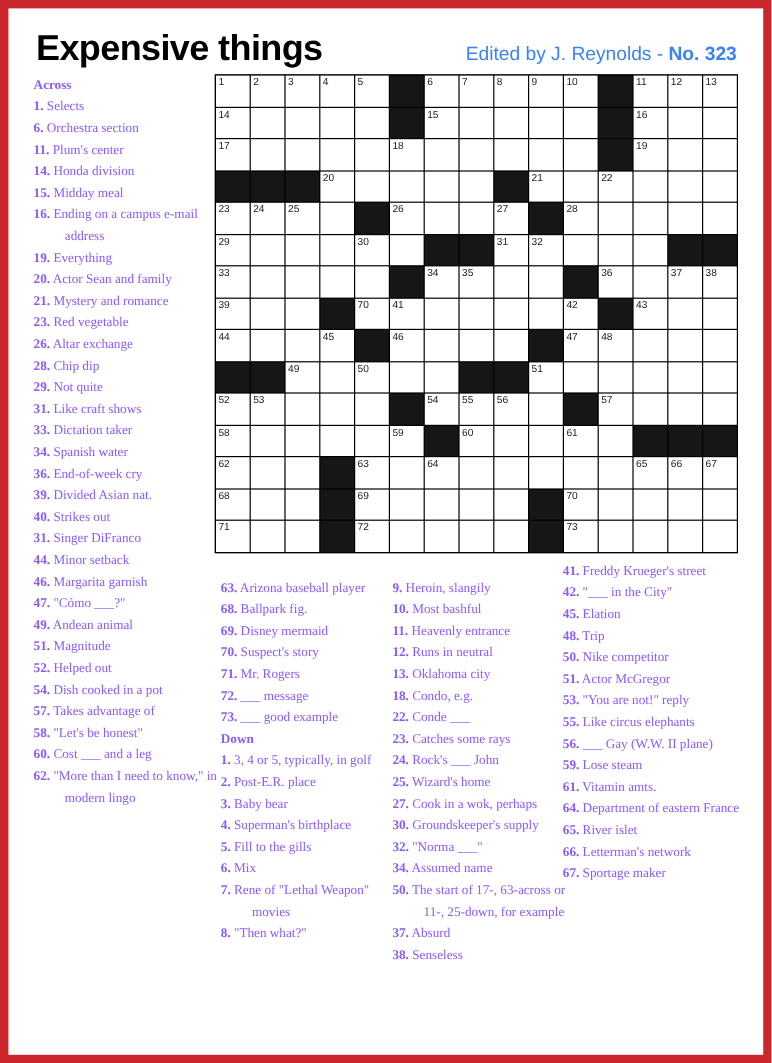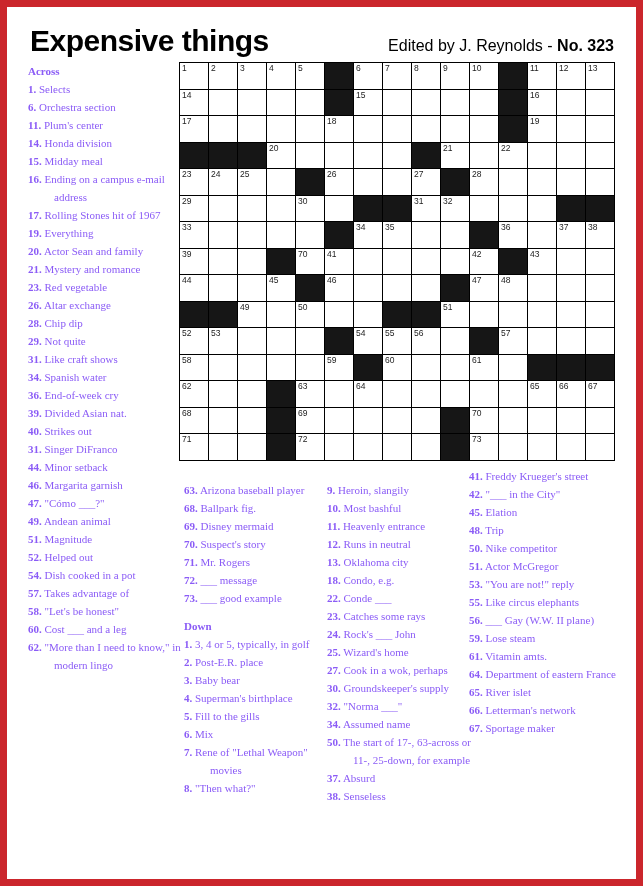--- a/index.html
+++ b/index.html
@@ -12,21 +12,21 @@
   }
   
   .title {
     position:absolute; left:23px; top:17px;
     font-family:"Liberation Sans", sans-serif;
     font-weight:bold; font-size:30px; letter-spacing:-0.5px; color:#000;
   }
   .edited {
     position:absolute; right:22px; top:30px;
     font-family:"Liberation Sans", sans-serif;
-    font-size:16px; color:#000000;
+    font-size:16px; color:#3b82f6;
   }
   .edited b { font-weight:bold; }
   
   .grid {
     position:absolute; left:172px; top:55px;
     display:grid; grid-template-columns:repeat(15,28px); grid-auto-rows:25.5px;
     gap:1px; padding:0; background:#000; border:1.5px solid #000;
   }
   .cell { position:relative; background:#fff; }
   .cell.black { background:#161616; }
@@ -38,21 +38,21 @@
   
   .col {
     position:absolute; color:#8b5cf6;
     font-size:11px; line-height:18px;
   }
   .col1 { left:21px;  top:55px;  width:153px; }
   .col2 { left:177px; top:474px; width:140px; }
   .col3 { left:320px; top:474px; width:144px; }
   .col4 { left:462px; top:460px; width:154px; }
   .clue-head { font-weight:bold; }
-  .down-head { margin-top:10px; }
+  .down-head { }
   .clue { padding-left:26px; text-indent:-26px; }
   .clue b { font-weight:bold; }
 </style>
 </head>
 <body>
 
 <div class="page">
 
   <div class="title">Expensive things</div>
 
@@ -436,29 +436,29 @@
 
   <div class="col col1">
     <div class="clue-head">Across</div>
     <div id="across-col1">
         <div class="clue"><b>1.</b><span> Selects</span></div>
         <div class="clue"><b>6.</b><span> Orchestra section</span></div>
         <div class="clue"><b>11.</b><span> Plum's center</span></div>
         <div class="clue"><b>14.</b><span> Honda division</span></div>
         <div class="clue"><b>15.</b><span> Midday meal</span></div>
         <div class="clue"><b>16.</b><span> Ending on a campus e-mail address</span></div>
-        <div class="clue"><b>17.</b><span> Rolling Stones hit of 1967</span></div>
         <div class="clue"><b>19.</b><span> Everything</span></div>
         <div class="clue"><b>20.</b><span> Actor Sean and family</span></div>
         <div class="clue"><b>21.</b><span> Mystery and romance</span></div>
         <div class="clue"><b>23.</b><span> Red vegetable</span></div>
         <div class="clue"><b>26.</b><span> Altar exchange</span></div>
         <div class="clue"><b>28.</b><span> Chip dip</span></div>
         <div class="clue"><b>29.</b><span> Not quite</span></div>
         <div class="clue"><b>31.</b><span> Like craft shows</span></div>
+        <div class="clue"><b>33.</b><span> Dictation taker</span></div>
         <div class="clue"><b>34.</b><span> Spanish water</span></div>
         <div class="clue"><b>36.</b><span> End-of-week cry</span></div>
         <div class="clue"><b>39.</b><span> Divided Asian nat.</span></div>
         <div class="clue"><b>40.</b><span> Strikes out</span></div>
         <div class="clue"><b>31.</b><span> Singer DiFranco</span></div>
         <div class="clue"><b>44.</b><span> Minor setback</span></div>
         <div class="clue"><b>46.</b><span> Margarita garnish</span></div>
         <div class="clue"><b>47.</b><span> "Cómo ___?"</span></div>
         <div class="clue"><b>49.</b><span> Andean animal</span></div>
         <div class="clue"><b>51.</b><span> Magnitude</span></div>

